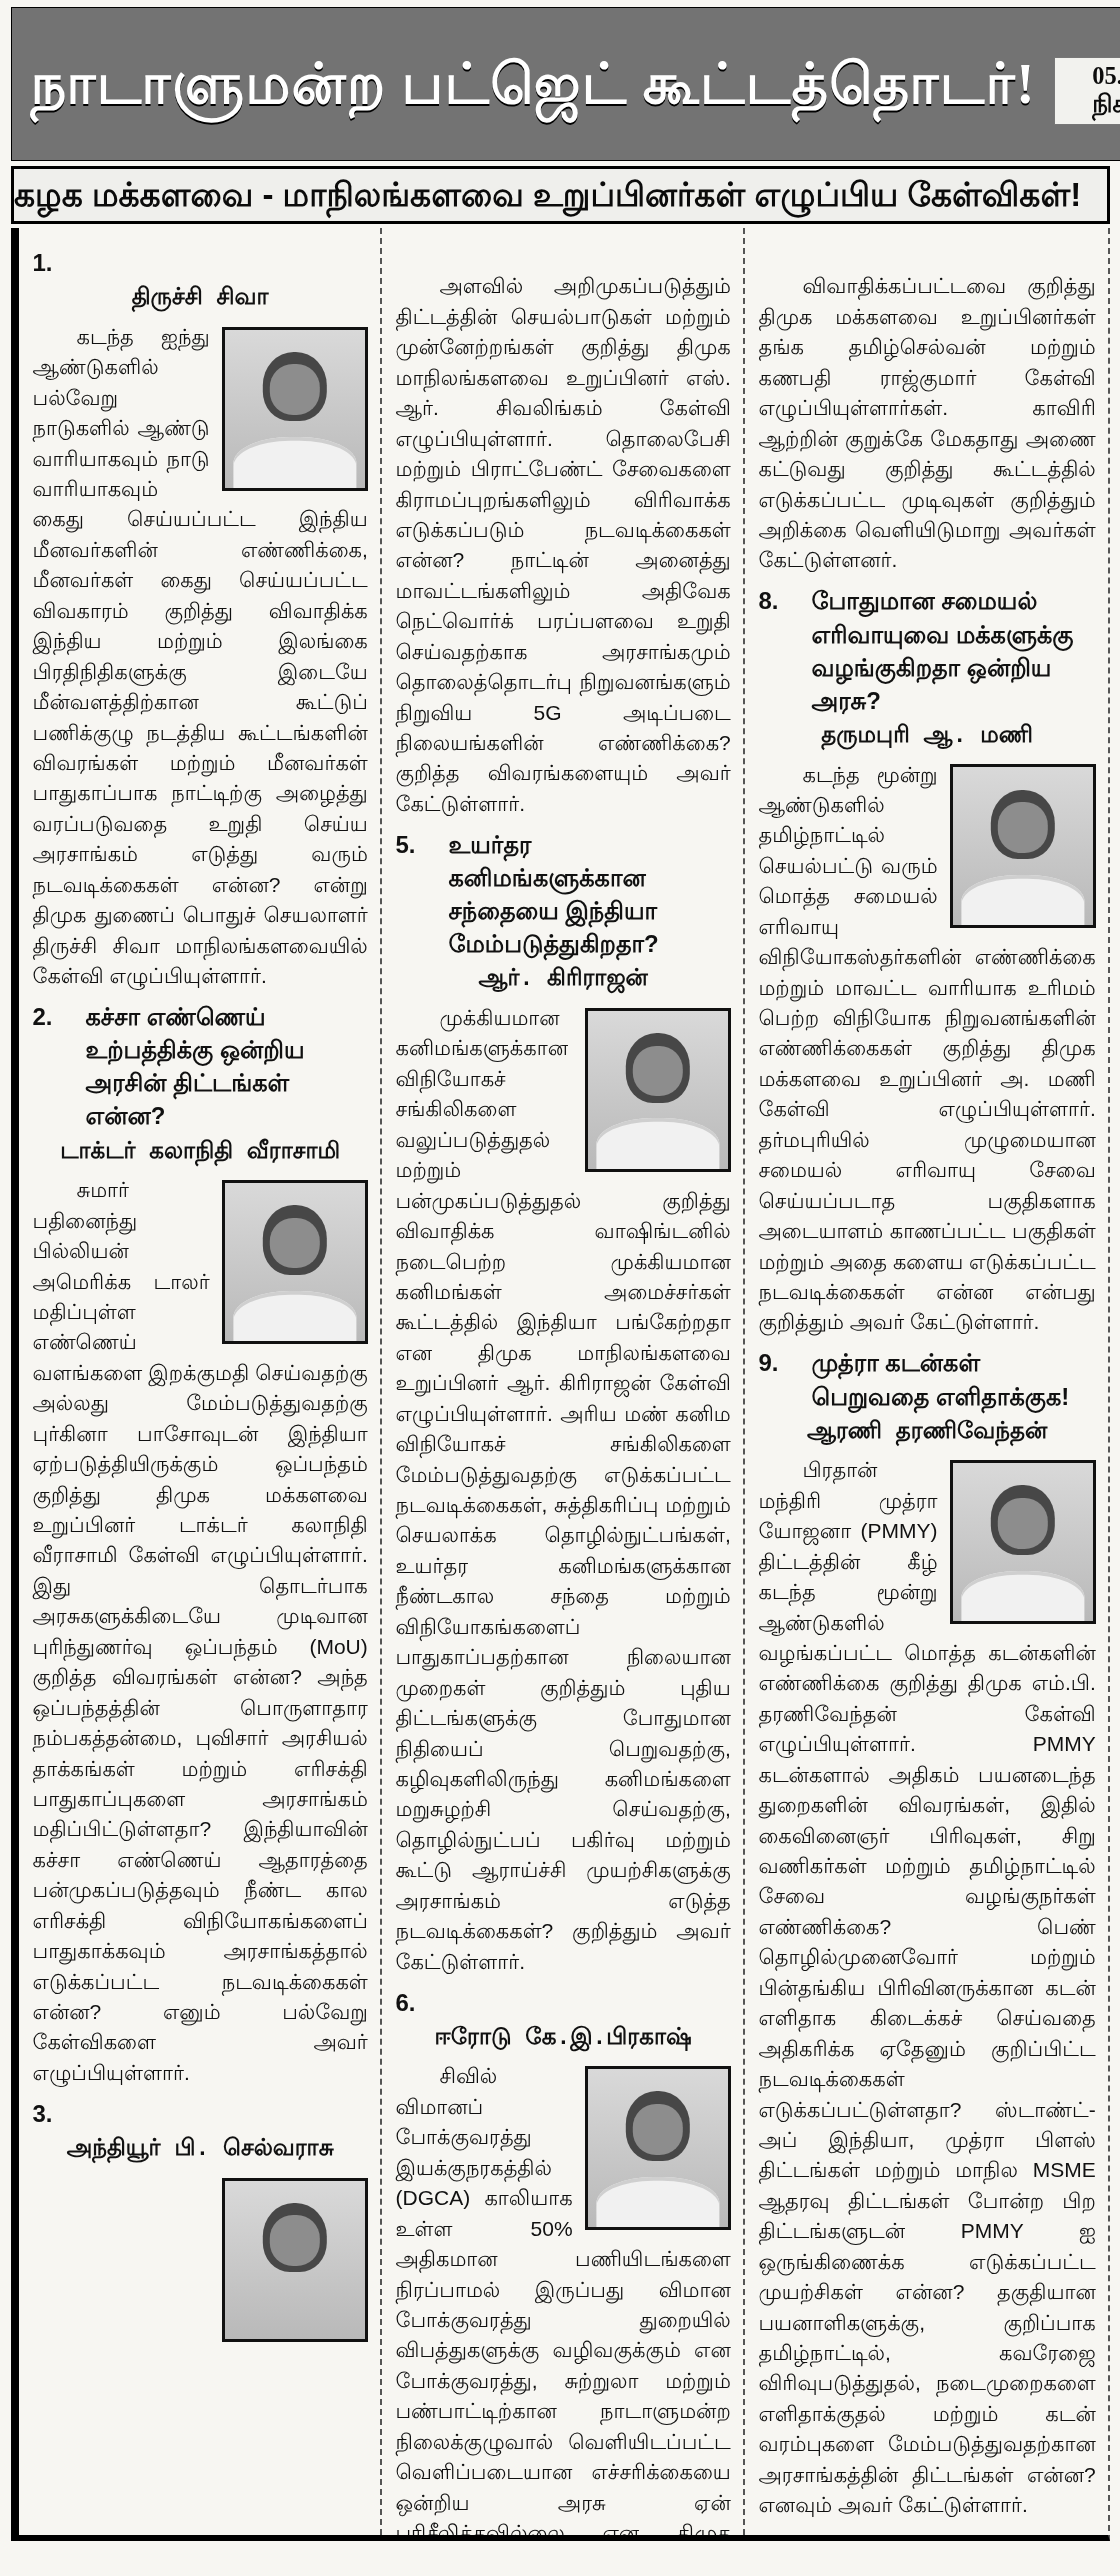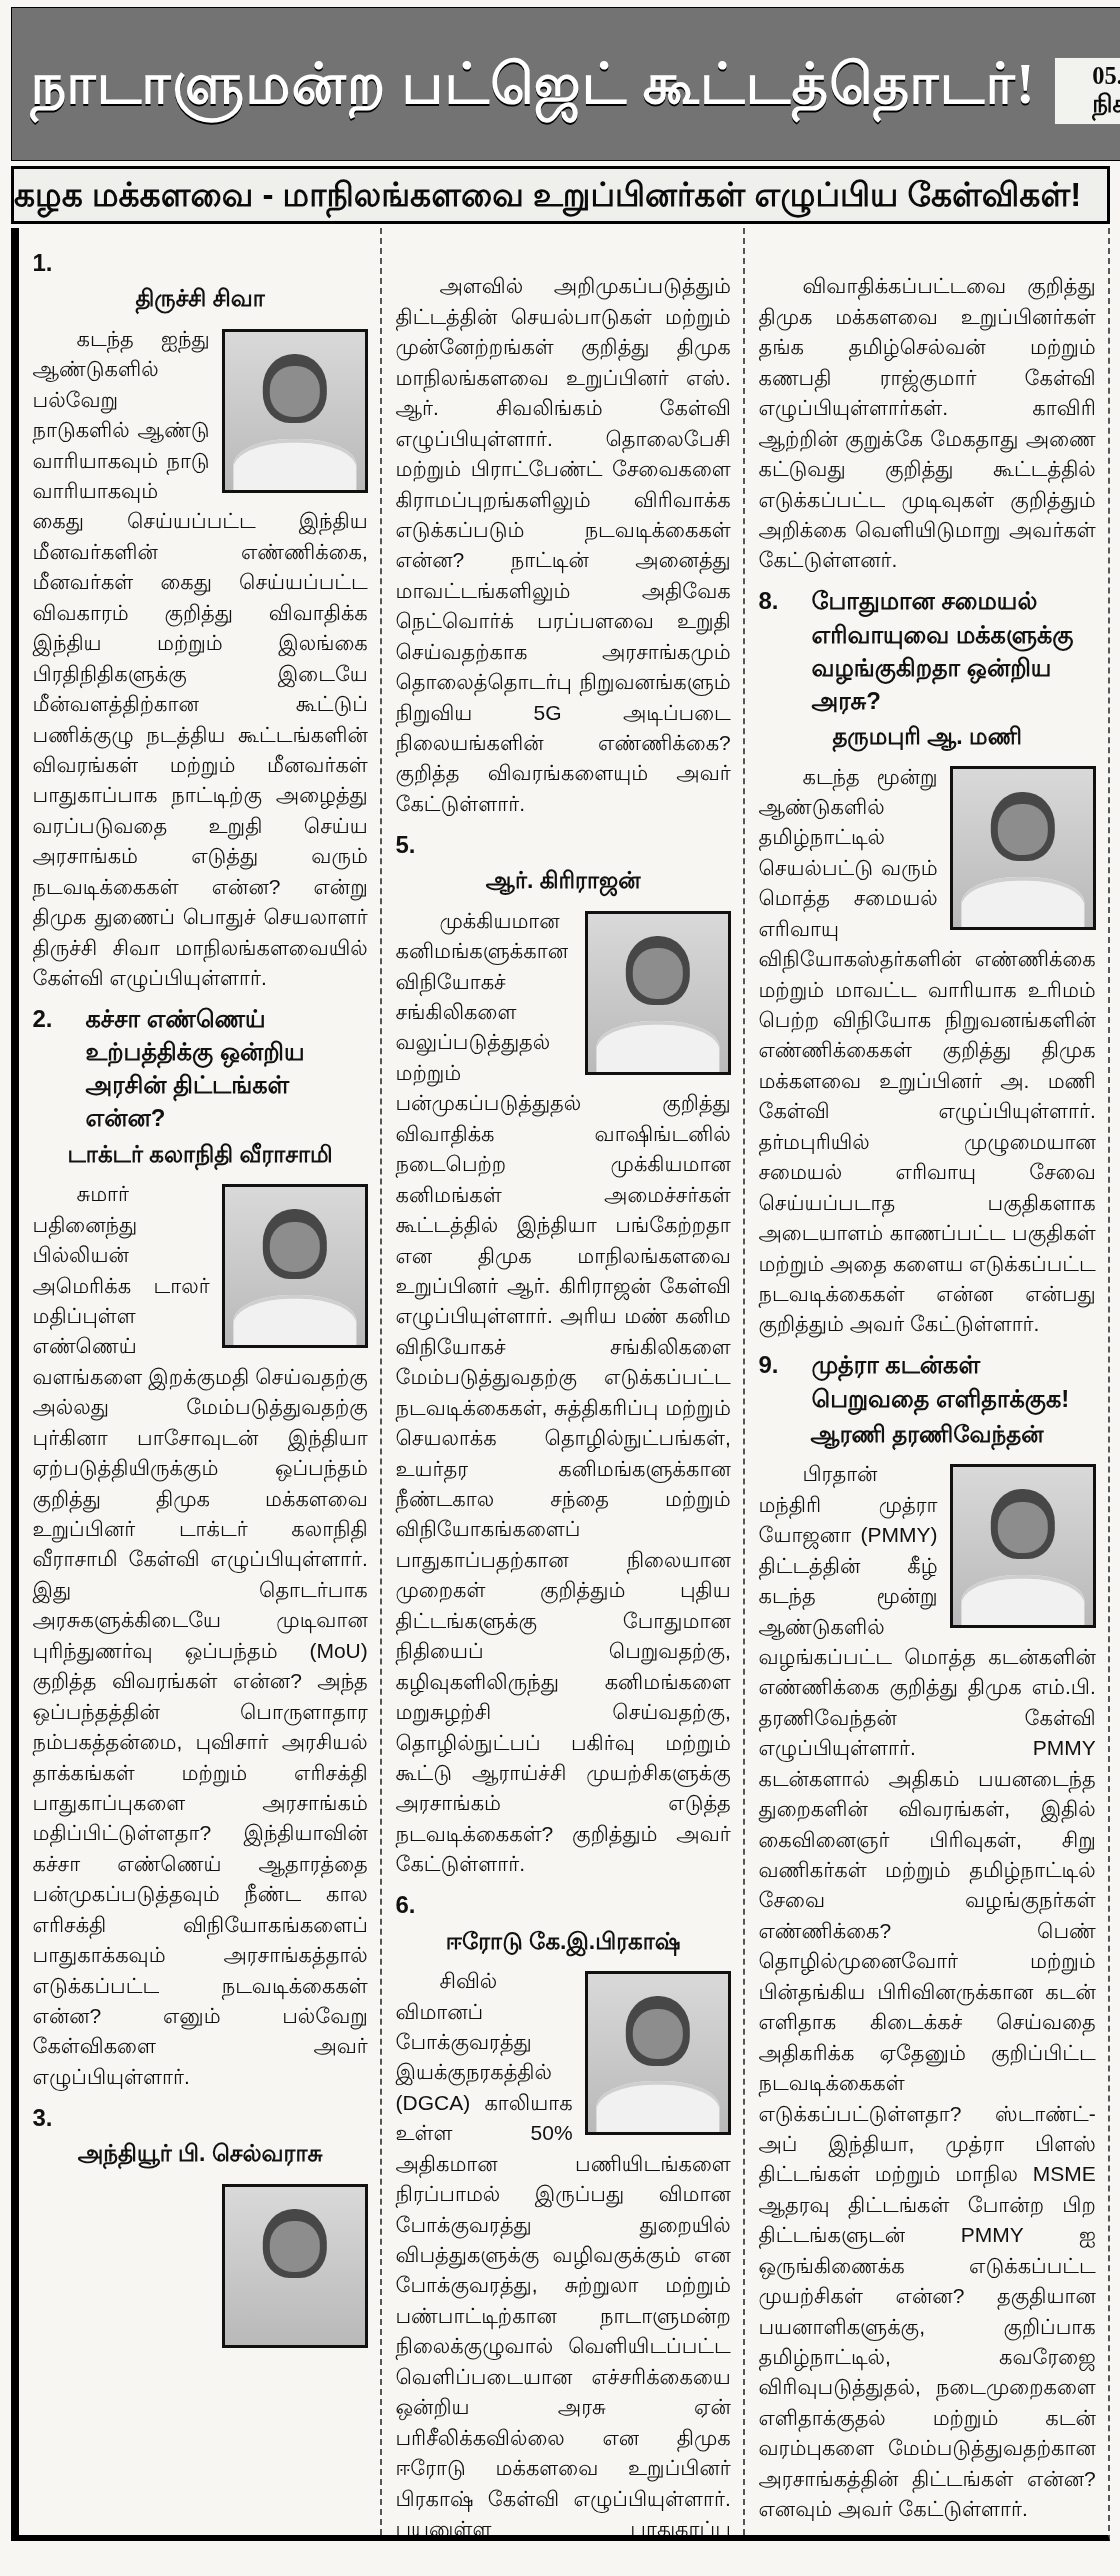--- a/index.html
+++ b/index.html
@@ -44,21 +44,21 @@
   }
   .col{
     width:33.333%;box-sizing:border-box;padding:9.8px 12.2px 6.1px 13.5px;
     border-right:2.4px dashed #555;overflow:hidden;
   }
   .col:last-child{border-right:none;}
   
   .item-heading{display:flex;font-weight:800;font-size:24px;line-height:1.38;margin:8.6px 0 3.7px 0;}
   .item-heading .num{flex:none;width:53px;}
   .item-heading .htext{flex:1;padding-right:8.6px;}
-  .author-line{text-align:center;font-weight:800;font-size:23px;margin:6.1px 0 8.6px 0;}
+  .author-line{text-align:center;font-weight:800;font-size:23px;margin:6.1px 0 8.6px 0;font-family:Liberation Mono, monospace;}
   .body-text{font-size:21px;line-height:1.45;text-align:justify;text-indent:44px;}
   .body-text.cont{text-indent:44px;margin-top:34px;}
   
   .portrait{
     float:right;width:140px;height:158px;margin:4.9px 0 7.3px 12.2px;
     border:3.1px solid #111;background:linear-gradient(#d9d9d9,#b9b9b9);
     position:relative;overflow:hidden;
   }
   .portrait .p-head{
     position:absolute;top:14%;left:50%;transform:translateX(-50%);
@@ -176,20 +176,21 @@
 
     <div class="col">
 
       <div class="body-text cont">
         <span>அளவில் அறிமுகப்படுத்தும் திட்டத்தின் செயல்பாடுகள் மற்றும் முன்னேற்றங்கள் குறித்து திமுக மாநிலங்களவை உறுப்பினர் எஸ். ஆர். சிவலிங்கம் கேள்வி எழுப்பியுள்ளார். தொலைபேசி மற்றும் பிராட்பேண்ட் சேவைகளை கிராமப்புறங்களிலும் விரிவாக்க எடுக்கப்படும் நடவடிக்கைகள் என்ன? நாட்டின் அனைத்து மாவட்டங்களிலும் அதிவேக நெட்வொர்க் பரப்பளவை உறுதி செய்வதற்காக அரசாங்கமும் தொலைத்தொடர்பு நிறுவனங்களும் நிறுவிய 5G அடிப்படை நிலையங்களின் எண்ணிக்கை?குறித்த விவரங்களையும் அவர் கேட்டுள்ளார்.</span>
       </div>
 
       <div class="article">
         <div class="item-heading">
           <span class="num">5.</span>
+          <span class="htext">உயர்தர கனிமங்களுக்கான சந்தையை இந்தியா மேம்படுத்துகிறதா?</span>
         </div>
         <div class="author-line">ஆர். கிரிராஜன்</div>
         <div class="body-text">
           <span class="portrait">
               <span class="p-head"></span>
               <span class="p-face"></span>
               <span class="p-torso"></span>
             </span>
           <span>முக்கியமான கனிமங்களுக்கான விநியோகச் சங்கிலிகளை வலுப்படுத்துதல் மற்றும் பன்முகப்படுத்துதல் குறித்து விவாதிக்க வாஷிங்டனில் நடைபெற்ற முக்கியமான கனிமங்கள் அமைச்சர்கள் கூட்டத்தில் இந்தியா பங்கேற்றதா என திமுக மாநிலங்களவை உறுப்பினர் ஆர். கிரிராஜன் கேள்வி எழுப்பியுள்ளார். அரிய மண் கனிம விநியோகச் சங்கிலிகளை மேம்படுத்துவதற்கு எடுக்கப்பட்ட நடவடிக்கைகள், சுத்திகரிப்பு மற்றும் செயலாக்க தொழில்நுட்பங்கள், உயர்தர கனிமங்களுக்கான நீண்டகால சந்தை மற்றும் விநியோகங்களைப் பாதுகாப்பதற்கான நிலையான முறைகள் குறித்தும் புதிய திட்டங்களுக்கு போதுமான நிதியைப் பெறுவதற்கு, கழிவுகளிலிருந்து கனிமங்களை மறுசுழற்சி செய்வதற்கு, தொழில்நுட்பப் பகிர்வு மற்றும் கூட்டு ஆராய்ச்சி முயற்சிகளுக்கு அரசாங்கம் எடுத்த நடவடிக்கைகள்? குறித்தும் அவர் கேட்டுள்ளார்.</span>
         </div>

